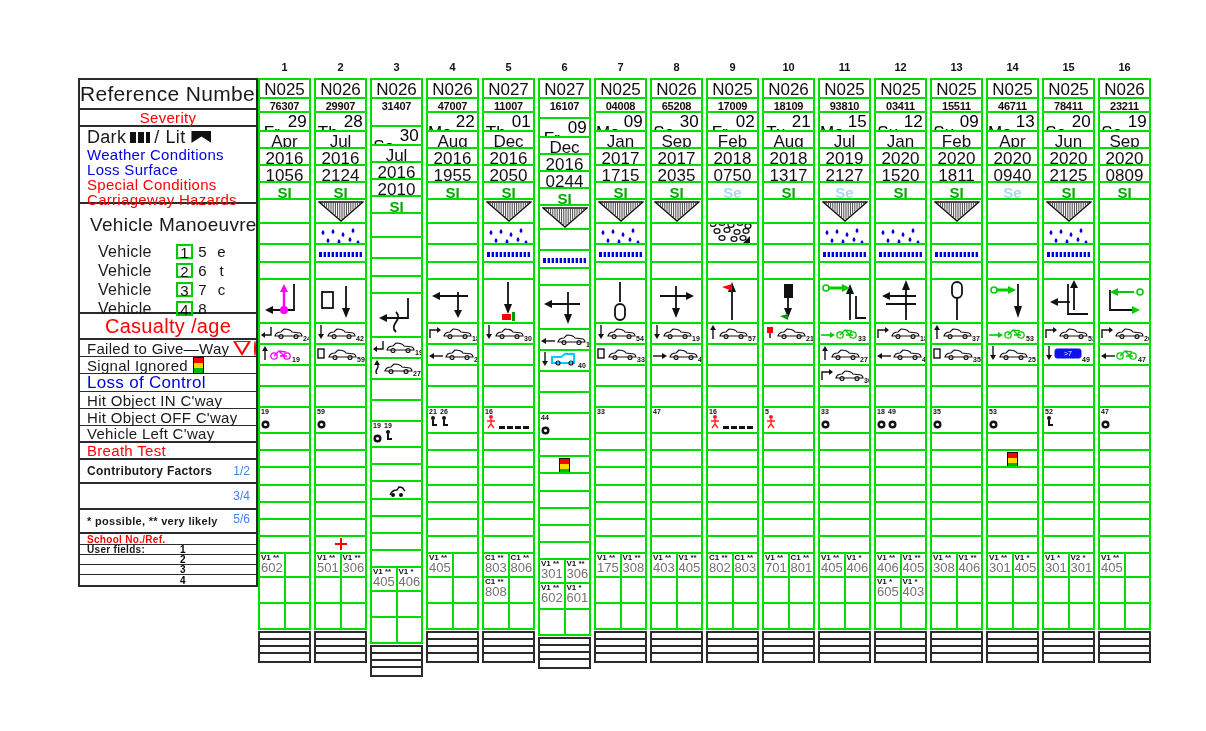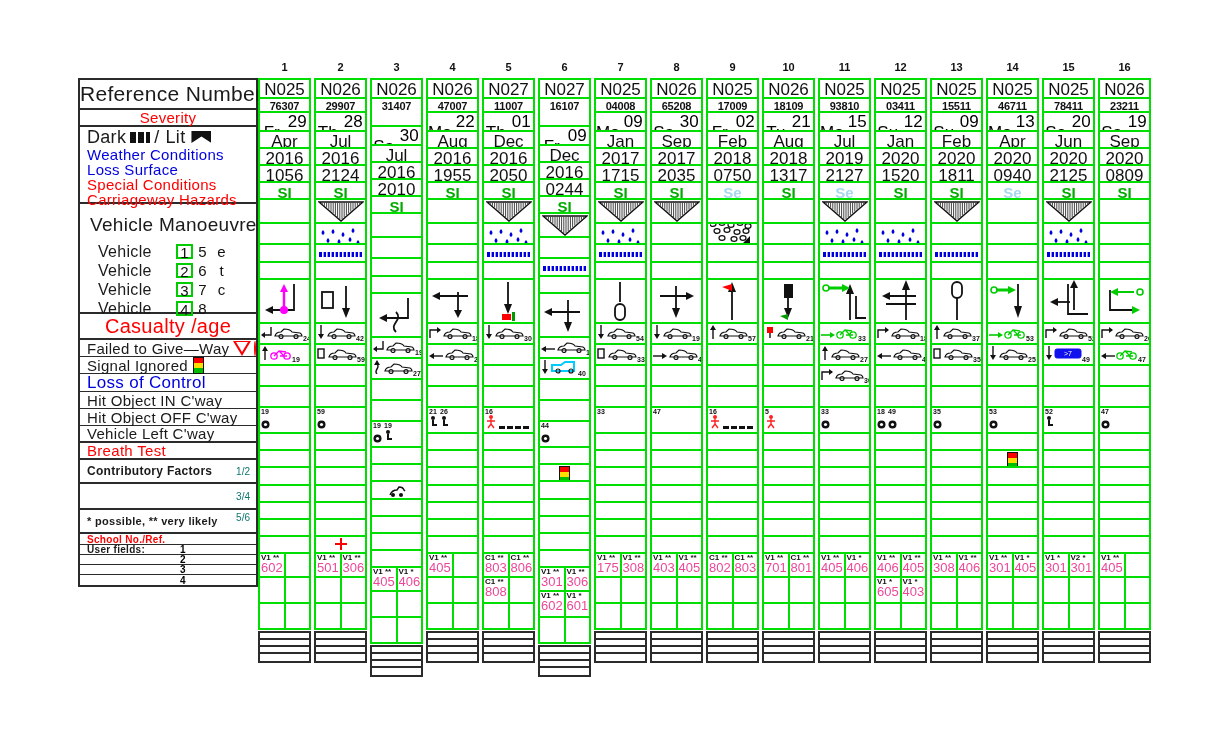--- a/index.html
+++ b/index.html
@@ -35,35 +35,35 @@
   
   .ubox{border:2px solid #2b2b2b;box-sizing:border-box;margin-top:1px;}
   .urow{height:7px;box-sizing:border-box;border-bottom:2px solid #2b2b2b;}
   .urow:last-child{border-bottom:none;}
 
   
   .cf{display:flex;height:100%;}
   .cf>div{flex:1;box-sizing:border-box;position:relative;}
   .cf>div:first-child{border-right:2px solid #00dd00;}
   .cfcode{font-size:8px;font-weight:bold;color:#111;line-height:8px;padding-left:1px;white-space:nowrap;}
-  .cfnum{font-size:13px;color:#ec4899;line-height:12px;padding-left:1px;}
+  .cfnum{font-size:13px;color:#737373;line-height:12px;padding-left:1px;}
 
   
   .darkbox{display:inline-block;width:20px;height:11px;background:#111;vertical-align:middle;margin:0 4px;
            background-image:linear-gradient(90deg,#111 0 6px,#fff 6px 8px,#111 8px 14px,#fff 14px 16px,#111 16px 20px);}
   .litbox{display:inline-block;width:20px;height:12px;vertical-align:middle;margin-left:6px;
           background:#111;clip-path:polygon(0 0,100% 0,100% 100%,50% 45%,0 100%);}
   .tri{display:inline-block;width:0;height:0;border-left:9px solid transparent;border-right:9px solid transparent;border-top:15px solid #ff0000;vertical-align:middle;margin-left:4px;}
   .tri i{display:block;width:0;height:0;border-left:6px solid transparent;border-right:6px solid transparent;border-top:10px solid #fff;margin:-14px 0 0 -6px;}
   .dot{display:inline-block;width:15px;height:15px;border-radius:50%;background:#ff0000;vertical-align:middle;margin-left:3px;}
   .tl{display:inline-block;width:9px;height:15px;background:#ddd;border:1px solid #111;vertical-align:middle;margin-left:5px;
       background-image:linear-gradient(180deg,#ff0000 0 33%,#ffdd00 33% 66%,#00bb00 66% 100%);}
   .vnumbox{display:inline-block;width:17px;height:15px;border:2px solid #00cc00;text-align:center;font-size:15px;line-height:13px;color:#111;box-sizing:border-box;}
   .vcell{display:inline-block;width:19px;text-align:center;font-size:15px;color:#111;}
-  .frac{position:absolute;right:6px;font-size:10px;color:#0f766e;}
+  .frac{position:absolute;right:6px;font-size:12px;color:#3b82f6;}
 </style>
 </head>
 <body>
 
 <div id="root">
 
   <div class="labels" id="labelPanel">
 
     <div class="lrow" style="height:30px;">
       <div class="ltxt c" style="font-size:21px;">Reference Number</div>
@@ -882,21 +882,21 @@
           <div class="urow"></div>
           <div class="urow"></div>
         </div>
       </div>
       <div class="col">
         <div class="colnum">6</div>
         <div class="cbox">
           <div class="crow" style="height:19px;">
             <div class="cval" style="padding-top:1px;">N027</div>
           </div>
-          <div class="crow" style="height:28px;">
+          <div class="crow" style="height:20px;">
             <div class="cval small" style="padding-top:2px;">16107</div>
           </div>
           <div class="crow" style="height:19px;">
             <div class="daysplit">
               <div>Fr</div>
               <div>09</div>
             </div>
           </div>
           <div class="crow" style="height:17px;">
             <div class="cval" style="padding-top:1px;">Dec</div>

